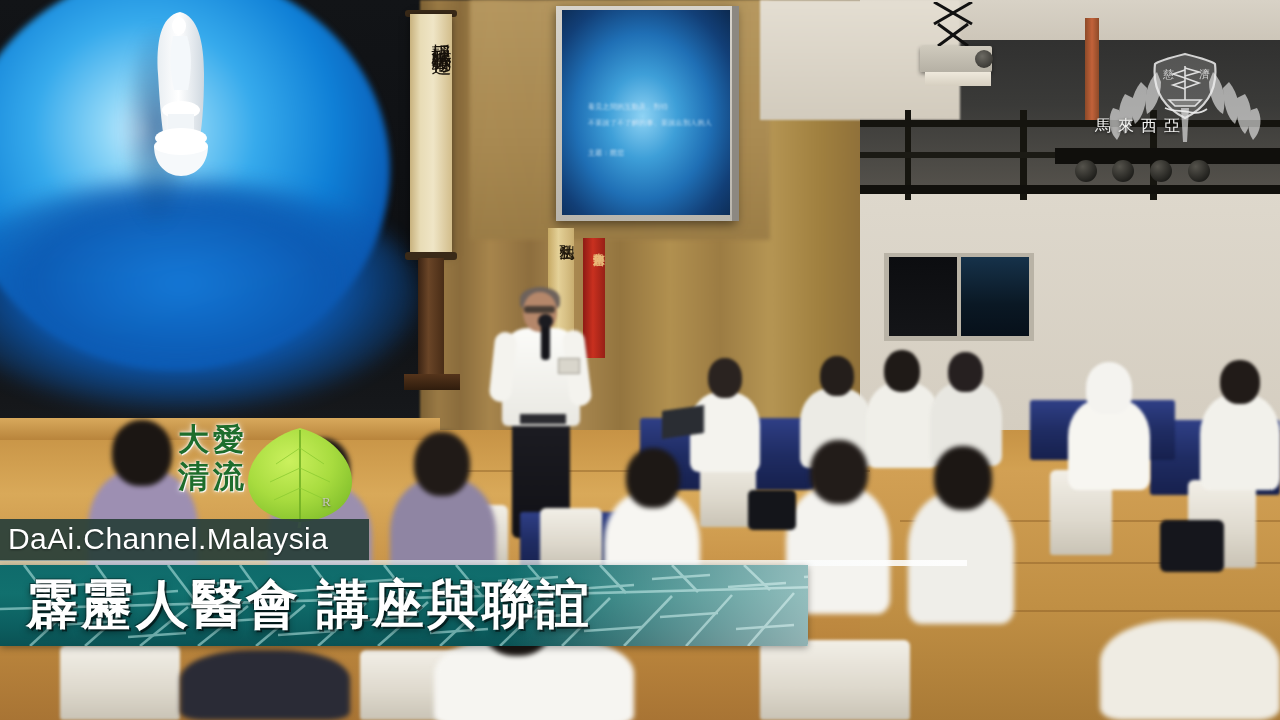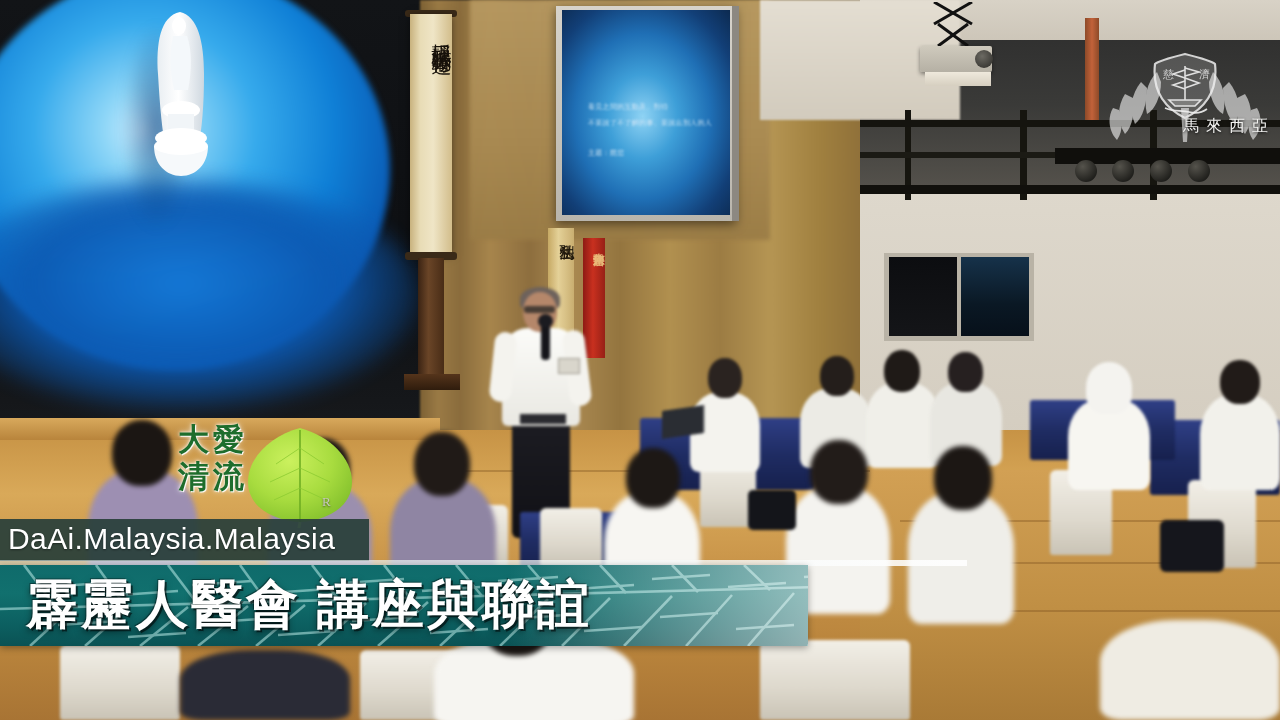--- a/index.html
+++ b/index.html
@@ -236,21 +236,21 @@
   #spk-belt{left:520px;top:414px;width:46px;height:10px;background:#2b2b30;}
 
   
   
   #tzuchi-logo{
     left:1095px;top:38px;width:180px;height:110px;
     opacity:.92;
   }
   #tzuchi-caption{
     left:1095px;top:116px;width:180px;
-    text-align:right;
+    text-align:left;
     color:#f2f2f0;
     font-family:"Liberation Serif", serif;
     font-size:16px;letter-spacing:7px;
     text-shadow:0 1px 3px rgba(0,0,0,.85);
   }
 
   
   #daai-logo{left:178px;top:416px;width:190px;height:112px;}
   #daai-cn{
     position:absolute;left:0;top:6px;width:125px;
@@ -548,21 +548,21 @@
         <path d="M60 64 L34 76"></path>
           <path d="M60 64 L86 76"></path>
       </g>
       <path d="M60 98 C58 110 56 118 52 126" stroke="#cfe9a0" stroke-width="3" fill="none"></path>
     </svg>
     <div id="daai-cn"><span>大愛</span><br><span>清流</span></div>
     <div id="daai-r">R</div>
   </div>
 
   <div class="layer" id="daai-bar">
-    <div id="daai-bar-text">DaAi.Malaysia.Malaysia</div>
+    <div id="daai-bar-text">DaAi.Channel.Malaysia</div>
   </div>
 
   <div class="layer" id="title-band-top"></div>
   <div class="layer" id="title-band">
     <svg style="position:absolute;left:0;top:0;width:967px;height:81px;opacity:.55;" viewBox="0 0 967 81" preserveAspectRatio="none">
       <g stroke="#bdeeea" stroke-width="2.6" fill="none">
         <path d="M0 44 L967 18"></path>
         <path d="M30 81 L70 44"></path>
           <path d="M85 81 L128 43"></path>
           <path d="M140 81 L188 42"></path>

